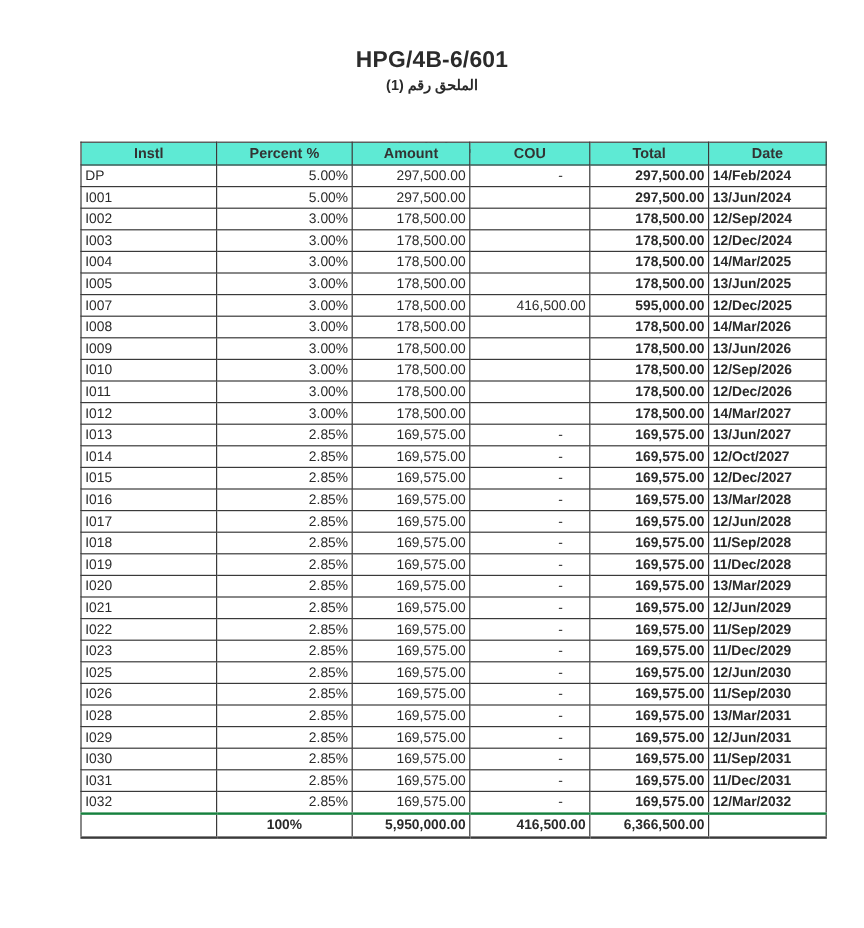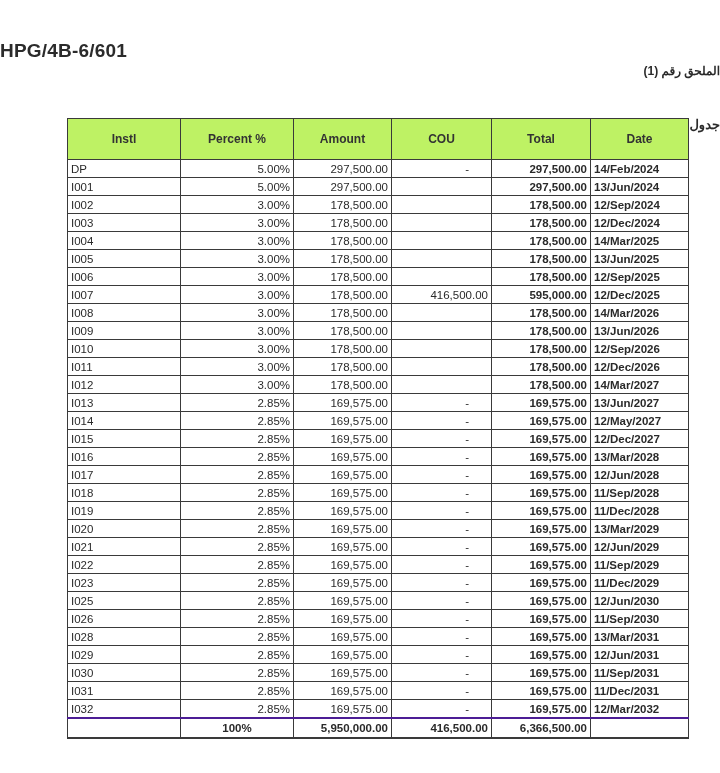--- a/index.html
+++ b/index.html
@@ -1,32 +1,32 @@
 <!DOCTYPE html>
 <html><head>
   <meta charset="utf-8">
   <style>
     html, body { margin: 0; padding: 0; background: #ffffff; }
     body { width: 720px; height: 773px; position: relative; overflow: hidden; font-family: "Liberation Sans", sans-serif; color: #1a1a1a; }
-    .title { position: absolute; left: 0; width: 720px; }
+    .title { position: absolute; left: 0; width: 720px; text-align: center; }
     .t1 { top: 40px; font-size: 19px; font-weight: bold; color: #2b2b2b; letter-spacing: 0.2px; }
     .t2 { top: 64px; font-size: 12px; font-weight: bold; color: #2b2b2b; direction: rtl; }
     .t3 { top: 93px; font-size: 13px; font-weight: bold; color: #2b2b2b; direction: rtl; margin-top: 24px; }
     table { position: absolute; left: 67px; top: 118px; border-collapse: collapse; table-layout: fixed; font-family: "Liberation Sans", sans-serif; font-size: 11.5px; }
     col.c1 { width: 113px; } col.c2 { width: 113px; } col.c3 { width: 98px; }
     col.c4 { width: 100px; } col.c5 { width: 99px; } col.c6 { width: 98px; }
-    th { background: #bef264; font-weight: bold; height: 18px; border: 1.5px solid #3a3a3a; font-size: 12px; color: #333; padding: 11px; }
+    th { background: #5eead4; font-weight: bold; height: 18px; border: 1.5px solid #3a3a3a; font-size: 12px; color: #333; padding: 0; }
     td { height: 17px; border: 1px solid #3a3a3a; padding: 0 3px; white-space: nowrap; color: #2a2a2a; }
     td.l { text-align: left; }
     td.r { text-align: right; }
     td.c { text-align: center; }
     td.cou { text-align: right; padding-right: 22px; }
     td.cou.val { padding-right: 3px; }
     td.b { font-weight: bold; }
-    tr.total td { height: 18px; border-top: 2px solid #4c1d95; border-bottom: 2.5px solid #3a3a3a; }
+    tr.total td { height: 18px; border-top: 2px solid #15803d; border-bottom: 2.5px solid #3a3a3a; }
     td.dt { text-align: left; font-weight: bold; margin-top: 22px; }
   </style>
 </head>
 <body>
 
 <div class="title t1">HPG/4B-6/601</div>
 <div class="title t2">الملحق رقم (1)</div>
 <div class="title t3">جدول السداد</div>
 
 <table>
@@ -91,28 +91,20 @@
       </tr>
       <tr>
         <td class="l">I005</td>
         <td class="r">3.00%</td>
         <td class="r">178,500.00</td>
         <td class="cou"></td>
         <td class="r b">178,500.00</td>
         <td class="dt">13/Jun/2025</td>
       </tr>
       <tr>
-        <td class="l">I006</td>
-        <td class="r">3.00%</td>
-        <td class="r">178,500.00</td>
-        <td class="cou"></td>
-        <td class="r b">178,500.00</td>
-        <td class="dt">12/Sep/2025</td>
-      </tr>
-      <tr>
         <td class="l">I007</td>
         <td class="r">3.00%</td>
         <td class="r">178,500.00</td>
         <td class="cou val">416,500.00</td>
         <td class="r b">595,000.00</td>
         <td class="dt">12/Dec/2025</td>
       </tr>
       <tr>
         <td class="l">I008</td>
         <td class="r">3.00%</td>
@@ -160,21 +152,21 @@
         <td class="cou">-</td>
         <td class="r b">169,575.00</td>
         <td class="dt">13/Jun/2027</td>
       </tr>
       <tr>
         <td class="l">I014</td>
         <td class="r">2.85%</td>
         <td class="r">169,575.00</td>
         <td class="cou">-</td>
         <td class="r b">169,575.00</td>
-        <td class="dt">12/May/2027</td>
+        <td class="dt">12/Oct/2027</td>
       </tr>
       <tr>
         <td class="l">I015</td>
         <td class="r">2.85%</td>
         <td class="r">169,575.00</td>
         <td class="cou">-</td>
         <td class="r b">169,575.00</td>
         <td class="dt">12/Dec/2027</td>
       </tr>
       <tr>

